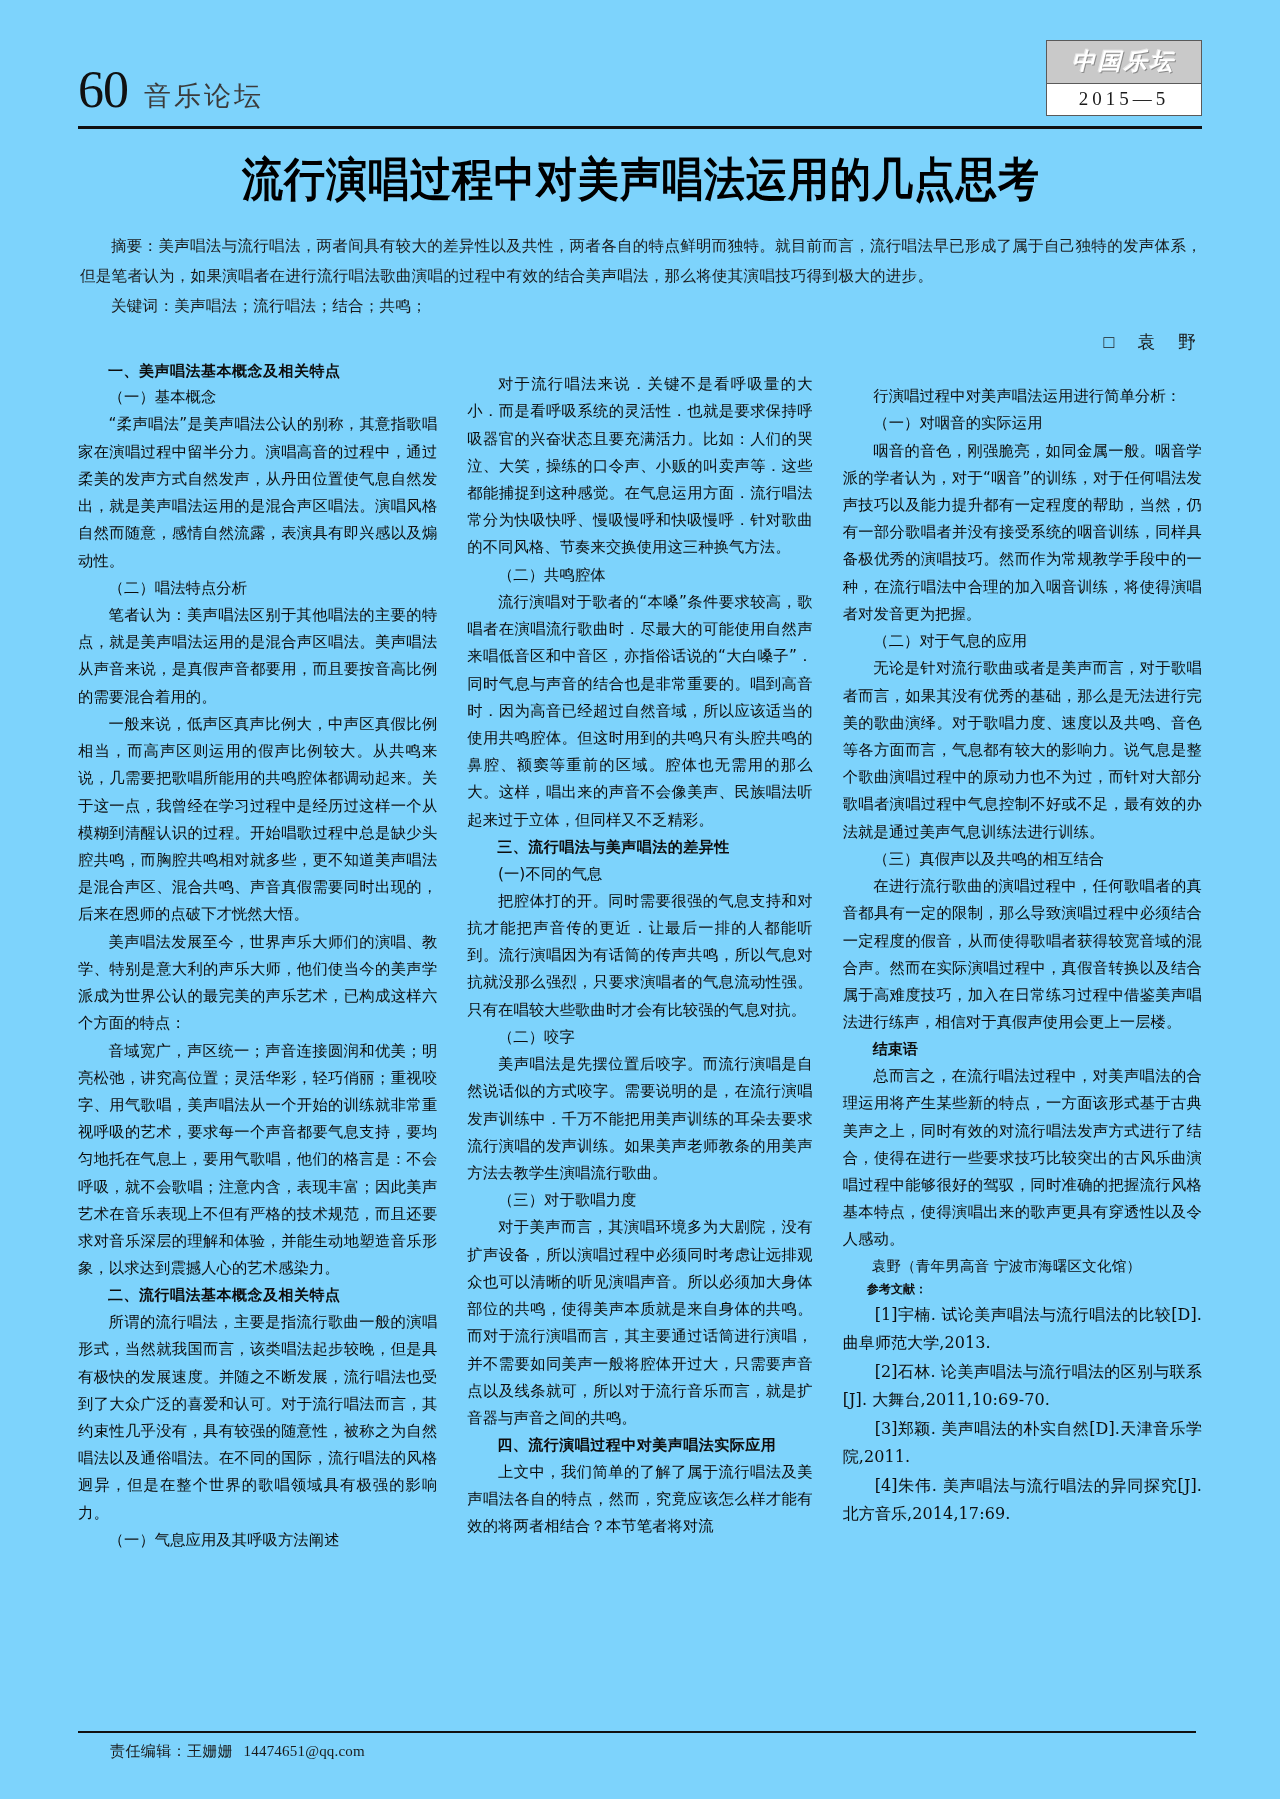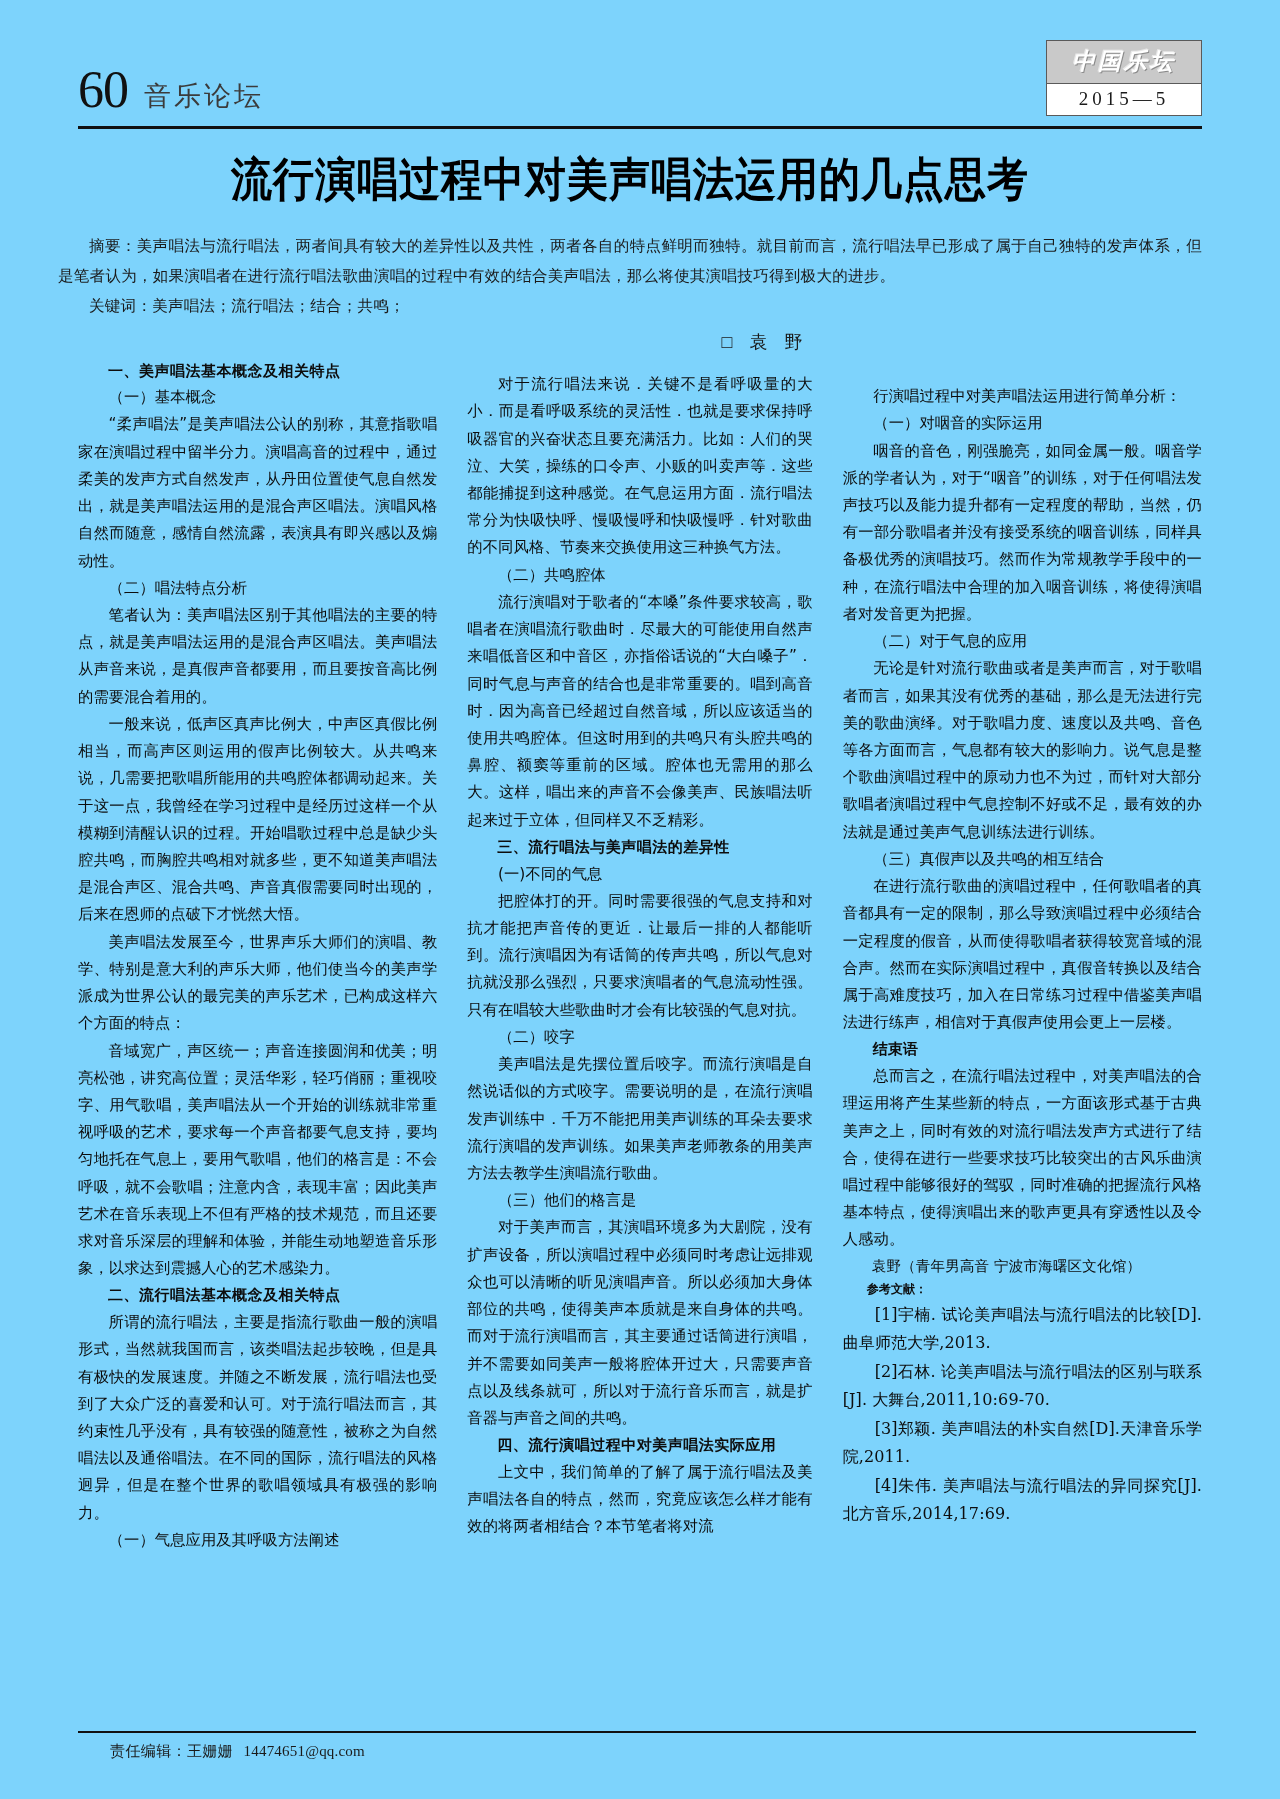--- a/index.html
+++ b/index.html
@@ -78,21 +78,21 @@
     padding: 4px 2px 5px 2px;
     color: #1a1a1a;
   }
 
   .rule-thick {
     margin: 10px 78px 0 78px;
     border-top: 3px solid #111;
   }
 
   
-  .title-block { padding: 26px 78px 0 58px; }
+  .title-block { padding: 26px 78px 0 80px; }
   .art-title {
     text-align: center;
     font-family: "DejaVu Sans", sans-serif;
     font-weight: bold;
     font-size: 41px;
     letter-spacing: 1px;
     color: #000;
     line-height: 1.12;
     transform: scaleY(1.12);
     transform-origin: center top;
@@ -110,24 +110,24 @@
   }
   .keywords {
     font-family: "DejaVu Serif", serif;
     font-size: 15.5px;
     line-height: 1.95;
     text-indent: 2em;
     color: #1a1a1a;
     letter-spacing: 0.3px;
   }
   .byline {
-    font-family: Liberation Sans, sans-serif;
+    font-family: Liberation Mono, monospace;
     font-size: 18px;
     letter-spacing: 6px;
-    text-align: left;
+    text-align: right;
     margin-top: 8px;
     margin-left: 58%;
     color: #1a1a1a;
   }
 
   
   .columns {
     display: flex;
     padding: 4px 78px 0 78px;
     gap: 2px;
@@ -252,21 +252,21 @@
       </div>
     <div class="col" id="col2">
         <p class="p">对于流行唱法来说．关键不是看呼吸量的大小．而是看呼吸系统的灵活性．也就是要求保持呼吸器官的兴奋状态且要充满活力。比如：人们的哭泣、大笑，操练的口令声、小贩的叫卖声等．这些都能捕捉到这种感觉。在气息运用方面．流行唱法常分为快吸快呼、慢吸慢呼和快吸慢呼．针对歌曲的不同风格、节奏来交换使用这三种换气方法。</p>
         <p class="h-sub">（二）共鸣腔体</p>
         <p class="p">流行演唱对于歌者的“本嗓”条件要求较高，歌唱者在演唱流行歌曲时．尽最大的可能使用自然声来唱低音区和中音区，亦指俗话说的“大白嗓子”．同时气息与声音的结合也是非常重要的。唱到高音时．因为高音已经超过自然音域，所以应该适当的使用共鸣腔体。但这时用到的共鸣只有头腔共鸣的鼻腔、额窦等重前的区域。腔体也无需用的那么大。这样，唱出来的声音不会像美声、民族唱法听起来过于立体，但同样又不乏精彩。</p>
         <p class="h-num">三、流行唱法与美声唱法的差异性</p>
         <p class="h-sub">(一)不同的气息</p>
         <p class="p">把腔体打的开。同时需要很强的气息支持和对抗才能把声音传的更近．让最后一排的人都能听到。流行演唱因为有话筒的传声共鸣，所以气息对抗就没那么强烈，只要求演唱者的气息流动性强。只有在唱较大些歌曲时才会有比较强的气息对抗。</p>
         <p class="h-sub">（二）咬字</p>
         <p class="p">美声唱法是先摆位置后咬字。而流行演唱是自然说话似的方式咬字。需要说明的是，在流行演唱发声训练中．千万不能把用美声训练的耳朵去要求流行演唱的发声训练。如果美声老师教条的用美声方法去教学生演唱流行歌曲。</p>
-        <p class="h-sub">（三）他们的格言是</p>
+        <p class="h-sub">（三）对于歌唱力度</p>
         <p class="p">对于美声而言，其演唱环境多为大剧院，没有扩声设备，所以演唱过程中必须同时考虑让远排观众也可以清晰的听见演唱声音。所以必须加大身体部位的共鸣，使得美声本质就是来自身体的共鸣。而对于流行演唱而言，其主要通过话筒进行演唱，并不需要如同美声一般将腔体开过大，只需要声音点以及线条就可，所以对于流行音乐而言，就是扩音器与声音之间的共鸣。</p>
         <p class="h-num">四、流行演唱过程中对美声唱法实际应用</p>
         <p class="p">上文中，我们简单的了解了属于流行唱法及美声唱法各自的特点，然而，究竟应该怎么样才能有效的将两者相结合？本节笔者将对流</p>
       </div>
     <div class="col" id="col3">
         <p class="p">行演唱过程中对美声唱法运用进行简单分析：</p>
         <p class="h-sub">（一）对咽音的实际运用</p>
         <p class="p">咽音的音色，刚强脆亮，如同金属一般。咽音学派的学者认为，对于“咽音”的训练，对于任何唱法发声技巧以及能力提升都有一定程度的帮助，当然，仍有一部分歌唱者并没有接受系统的咽音训练，同样具备极优秀的演唱技巧。然而作为常规教学手段中的一种，在流行唱法中合理的加入咽音训练，将使得演唱者对发音更为把握。</p>
         <p class="h-sub">（二）对于气息的应用</p>
         <p class="p">无论是针对流行歌曲或者是美声而言，对于歌唱者而言，如果其没有优秀的基础，那么是无法进行完美的歌曲演绎。对于歌唱力度、速度以及共鸣、音色等各方面而言，气息都有较大的影响力。说气息是整个歌曲演唱过程中的原动力也不为过，而针对大部分歌唱者演唱过程中气息控制不好或不足，最有效的办法就是通过美声气息训练法进行训练。</p>

